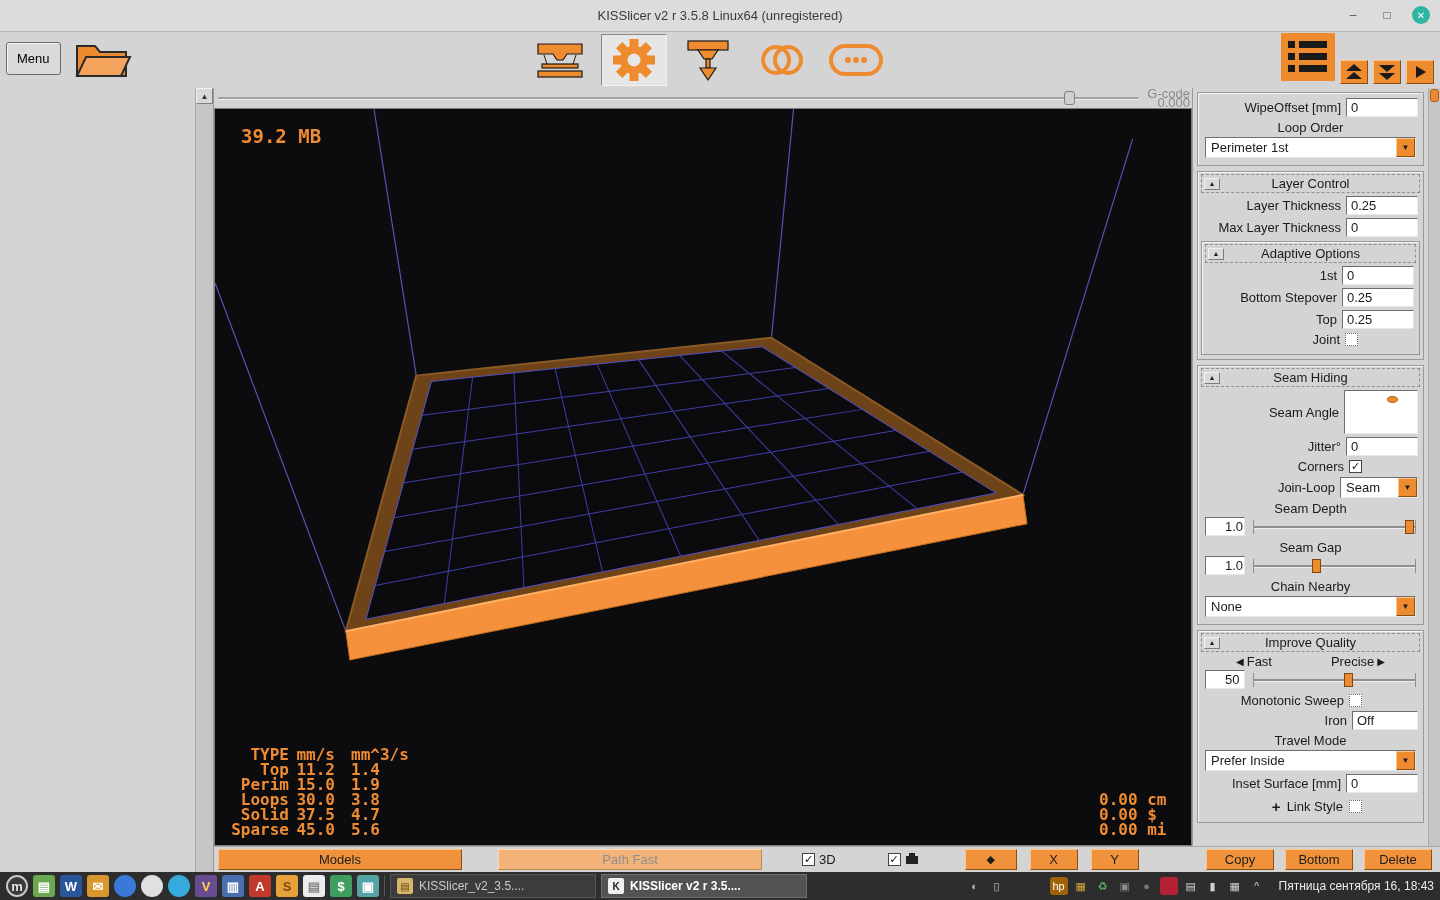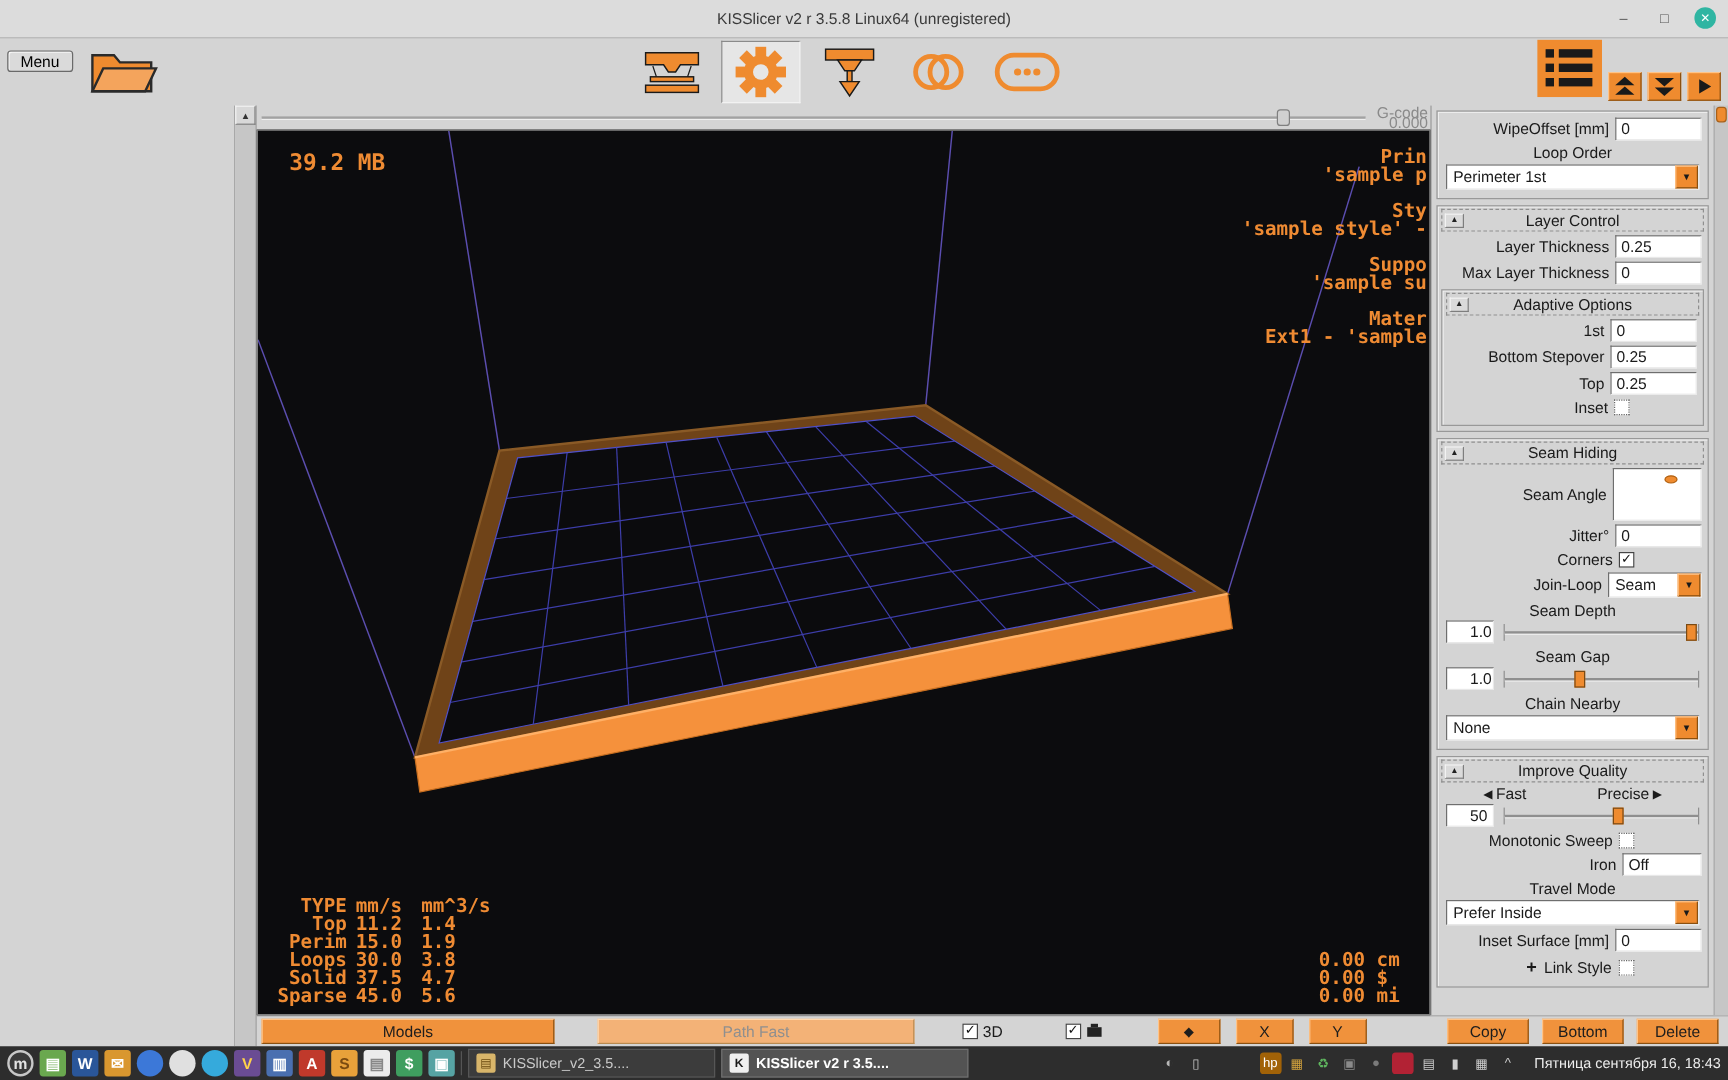--- a/index.html
+++ b/index.html
@@ -11,21 +11,21 @@
   .app { height:872px; display:flex; flex-direction:column; background:#d4d4d4; }
   .titlebar { height:32px; background:#dcdcdc; border-bottom:1px solid #b4b4b4; display:flex; align-items:center; position:relative; flex:none; }
   .tb-title { flex:1; text-align:center; color:#3a3a3a; font-size:13px; }
   .tb-controls { position:absolute; right:10px; top:0; height:30px; display:flex; gap:16px; align-items:center; }
   .tbbtn { width:18px; height:18px; display:flex; align-items:center; justify-content:center; color:#555; font-size:12px; cursor:default; }
   .tbbtn.close { background:#2fb5a2; color:#fff; border-radius:50%; font-size:10px; }
 
   
   .toolbar { height:56px; background:#d4d4d4; display:flex; align-items:center; padding:0 6px; flex:none; }
   .tb-left { display:flex; align-items:flex-start; gap:10px; height:100%; }
-  .menu-btn { height:18px; margin-top:10px; padding:0 10px; background:#dadada; border:1px solid #6a6a6a; border-radius:3px; box-shadow:inset 1px 1px 0 #f6f6f6; font-size:13px; font-family:inherit; }
+  .menu-btn { height:33px; margin-top:10px; padding:0 10px; background:#dadada; border:1px solid #6a6a6a; border-radius:3px; box-shadow:inset 1px 1px 0 #f6f6f6; font-size:13px; font-family:inherit; }
   .icon-btn { background:transparent; border:none; padding:2px; margin-top:4px; }
   .tb-center { display:flex; gap:8px; margin-left:auto; margin-right:auto; align-items:center; }
   .tool-btn { width:66px; height:52px; background:transparent; border:1px solid transparent; display:flex; align-items:center; justify-content:center; padding:0; }
   .tool-btn.selected { background:#e6e6e6; border-color:#8a8a8a #f2f2f2 #f2f2f2 #8a8a8a; }
   .tb-right { display:flex; align-items:flex-end; gap:5px; padding-bottom:3px; }
   .list-btn { background:transparent; border:none; padding:0; }
   .small-btn { width:28px; height:24px; background:#ef8b2f; border:1px solid; border-color:#ffc488 #8a5010 #8a5010 #ffc488; display:flex; align-items:center; justify-content:center; padding:0; }
 
   
   .main { flex:1; display:flex; min-height:0; }
@@ -278,33 +278,20 @@
                   <line x1="196" y1="342" x2="610" y2="281"></line>
                   <line x1="206" y1="308" x2="577" y2="260"></line>
                 </g>
 
                 <polygon points="130,525 803,388 807,417 134,554" fill="#f5913c" stroke="#c86f20" stroke-width="1"></polygon>
                 <line x1="130" y1="525" x2="803" y2="388" stroke="#ffb066" stroke-width="2"></line>
               </svg>
 
               <div class="vptext mem">39.2 MB</div>
 
-              <div class="vptext ovl-right">
-                  <div class="ovl">Prin</div>
-                  <div class="ovl">'sample p</div>
-                  <div class="ovl"></div>
-                  <div class="ovl">Sty</div>
-                  <div class="ovl">'sample style' -</div>
-                  <div class="ovl"></div>
-                  <div class="ovl">Suppo</div>
-                  <div class="ovl">'sample su</div>
-                  <div class="ovl"></div>
-                  <div class="ovl">Mater</div>
-                  <div class="ovl">Ext1 - 'sample</div>
-                </div>
 
               <div class="vptext stats">
                 <div class="srow head">
                   <span class="s1">TYPE</span><span class="s2">mm/s</span><span class="s3">mm^3/s</span>
                 </div>
                 <div>
                     <div class="srow">
                     <span class="s1">Top</span><span class="s2">11.2</span><span class="s3">1.4</span>
                   </div>
                     <div class="srow">
@@ -368,21 +355,21 @@
                 </div>
                 <div class="prow">
                   <span class="plabel">Bottom Stepover</span>
                   <div class="tinput">0.25</div>
                 </div>
                 <div class="prow">
                   <span class="plabel">Top</span>
                   <div class="tinput">0.25</div>
                 </div>
                 <div class="prow cbrow">
-                  <span class="plabel">Inset</span>
+                  <span class="plabel">Joint</span>
                   <span class="cb dotted"></span>
                 </div>
               </div>
             </div>
 
             <div class="pgroup">
               <div class="ghead">
                 <span class="collapse">▲</span>
                 <span class="gtitle">Seam Hiding</span>
               </div>

